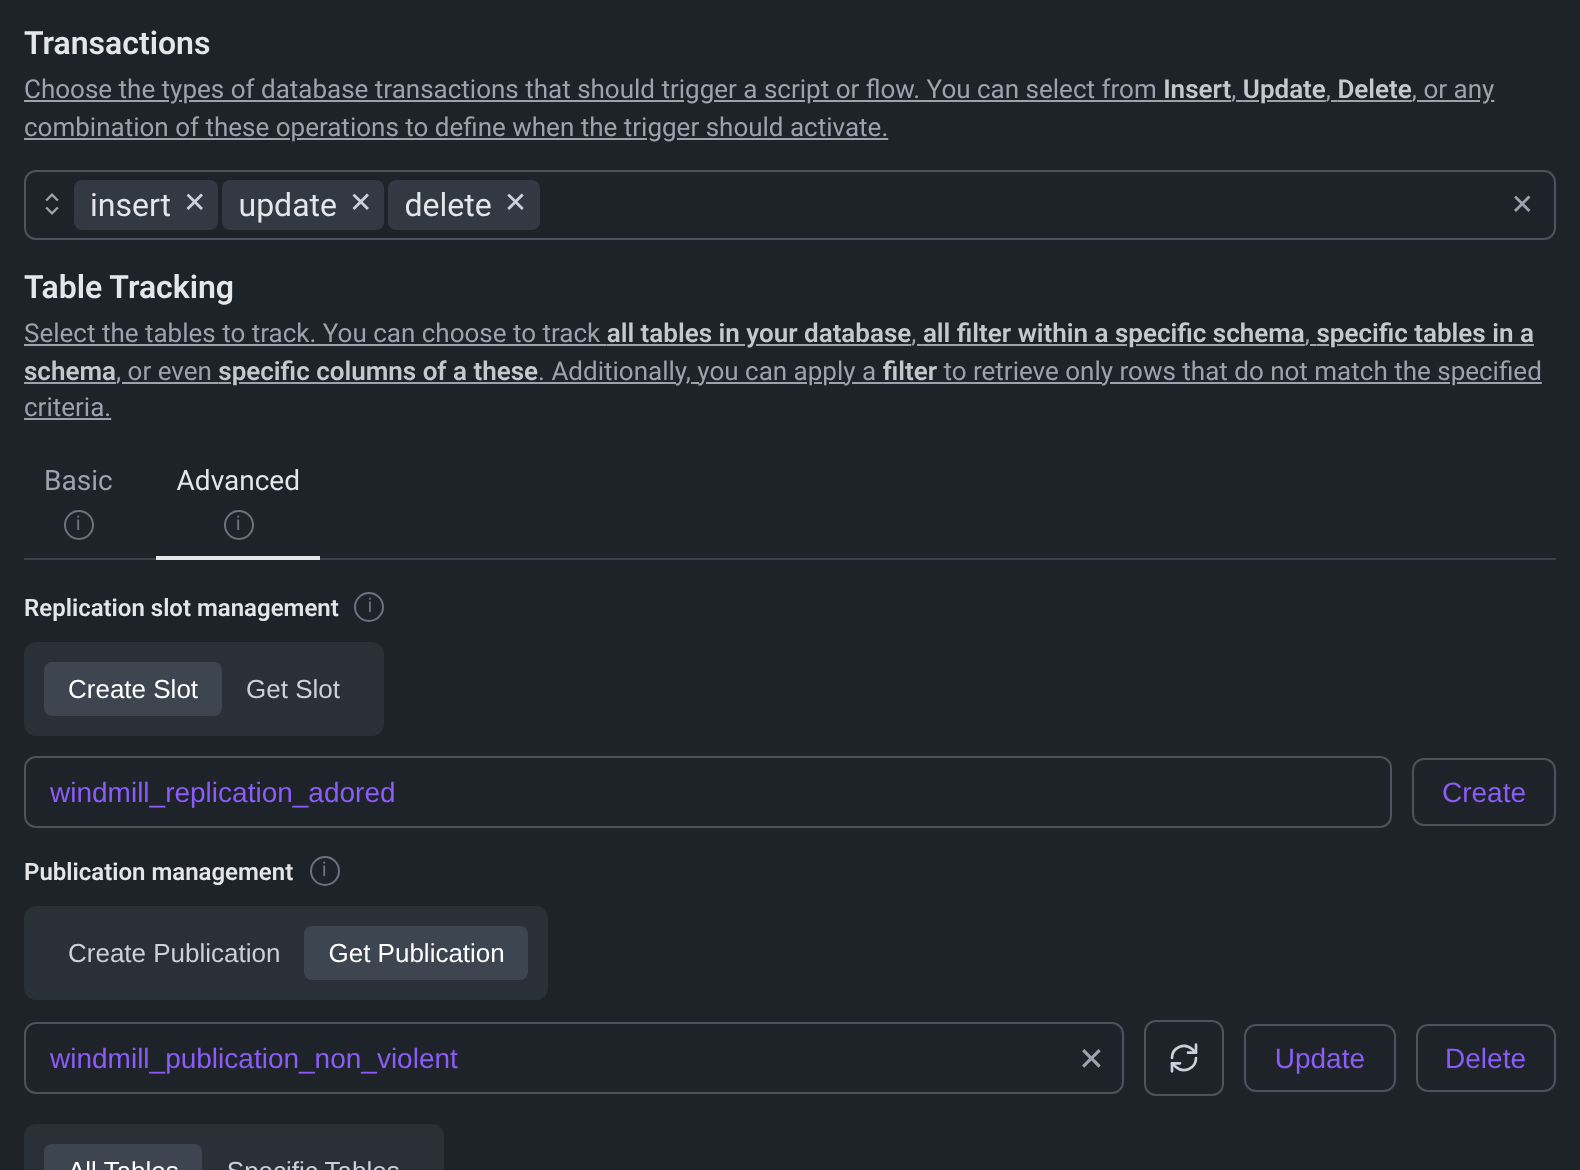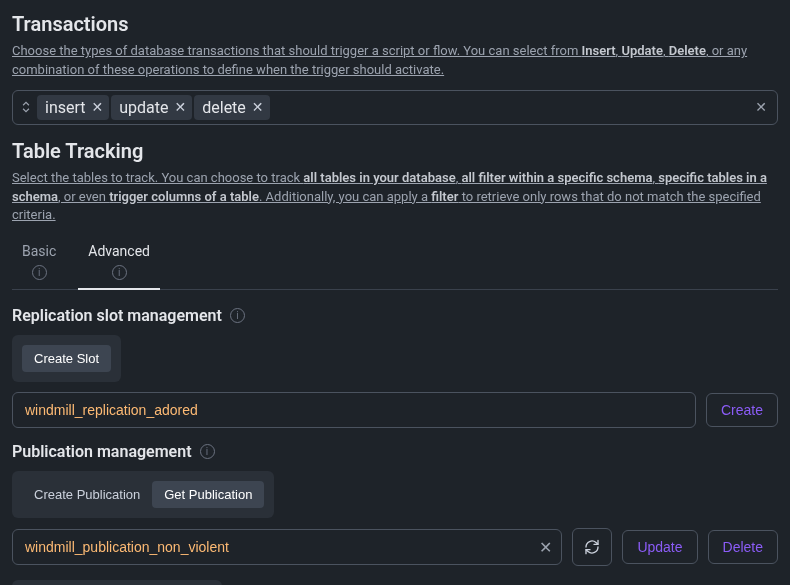--- a/index.html
+++ b/index.html
@@ -7,21 +7,21 @@
   background: #1e2329;
   color: #e4e6ea;
   font-family: -apple-system, BlinkMacSystemFont, "Segoe UI", Roboto, sans-serif;
   font-size: 14px;
   width: 790px;
   height: 585px;
   padding: 12px;
   overflow: hidden;
 }
 h2 {
-  font-size: 20px;
+  font-size: 16px;
   font-weight: 600;
   color: #e4e6ea;
   margin-bottom: 6px;
 }
 .subtitle {
   font-size: 13px;
   color: #9ca3af;
   line-height: 1.45;
   margin-bottom: 10px;
   text-decoration: underline;
@@ -108,21 +108,21 @@
 }
 
 
 .section-header {
   display: flex;
   align-items: center;
   gap: 8px;
   margin-bottom: 10px;
 }
 .section-header h3 {
-  font-size: 16px;
+  font-size: 12px;
   font-weight: 600;
   color: #e4e6ea;
 }
 
 
 .segmented {
   display: inline-flex;
   background: #2a3038;
   border-radius: 6px;
   padding: 10px;
@@ -149,21 +149,21 @@
   gap: 10px;
   align-items: center;
   margin-bottom: 14px;
 }
 .text-input {
   flex: 1;
   background: #1e2329;
   border: 1px solid #4b535f;
   border-radius: 6px;
   padding: 9px 12px;
-  color: #fdba74;
+  color: #8b5cf6;
   font-size: 14px;
   outline: none;
 }
 .text-input-wrap {
   flex: 1;
   position: relative;
   display: flex;
   align-items: center;
 }
 .text-input-wrap .text-input { width: 100%; padding-right: 32px; }
@@ -224,41 +224,42 @@
       <span>delete</span>
       <span class="x">✕</span>
     </span>
     <span class="clear-all">✕</span>
   </div>
 </div>
 
 <div class="section-gap">
   <h2>Table Tracking</h2>
   <p class="subtitle">
-    <span>Select the tables to track. You can choose to track </span><b>all tables in your database</b>, <b>all filter within a specific schema</b>, <b>specific tables in a schema</b><span>, or even </span><b>trigger columns of a table</b><span>. Additionally, you can apply a </span><b>filter</b><span> to retrieve only rows that do not match the specified criteria.</span>
+    <span>Select the tables to track. You can choose to track </span><b>all tables in your database</b>, <b>all filter within a specific schema</b>, <b>specific tables in a schema</b><span>, or even </span><b>specific columns of a these</b><span>. Additionally, you can apply a </span><b>filter</b><span> to retrieve only rows that do not match the specified criteria.</span>
   </p>
   <div class="tabs">
     <div class="tab">
       <span>Basic</span>
       <span class="info-icon">i</span>
     </div>
     <div class="tab active">
       <span>Advanced</span>
       <span class="info-icon">i</span>
     </div>
   </div>
 </div>
 
 <div class="section-gap">
   <div class="section-header">
     <h3>Replication slot management</h3>
     <span class="info-icon">i</span>
   </div>
   <div class="segmented">
     <button class="seg-btn active">Create Slot</button>
+    <button class="seg-btn">Get Slot</button>
   </div>
   <div class="input-row">
     <input class="text-input" type="text" value="windmill_replication_adored" style="">
     <button class="btn">Create</button>
   </div>
 </div>
 
 <div class="section-gap">
   <div class="section-header">
     <h3>Publication management</h3>

